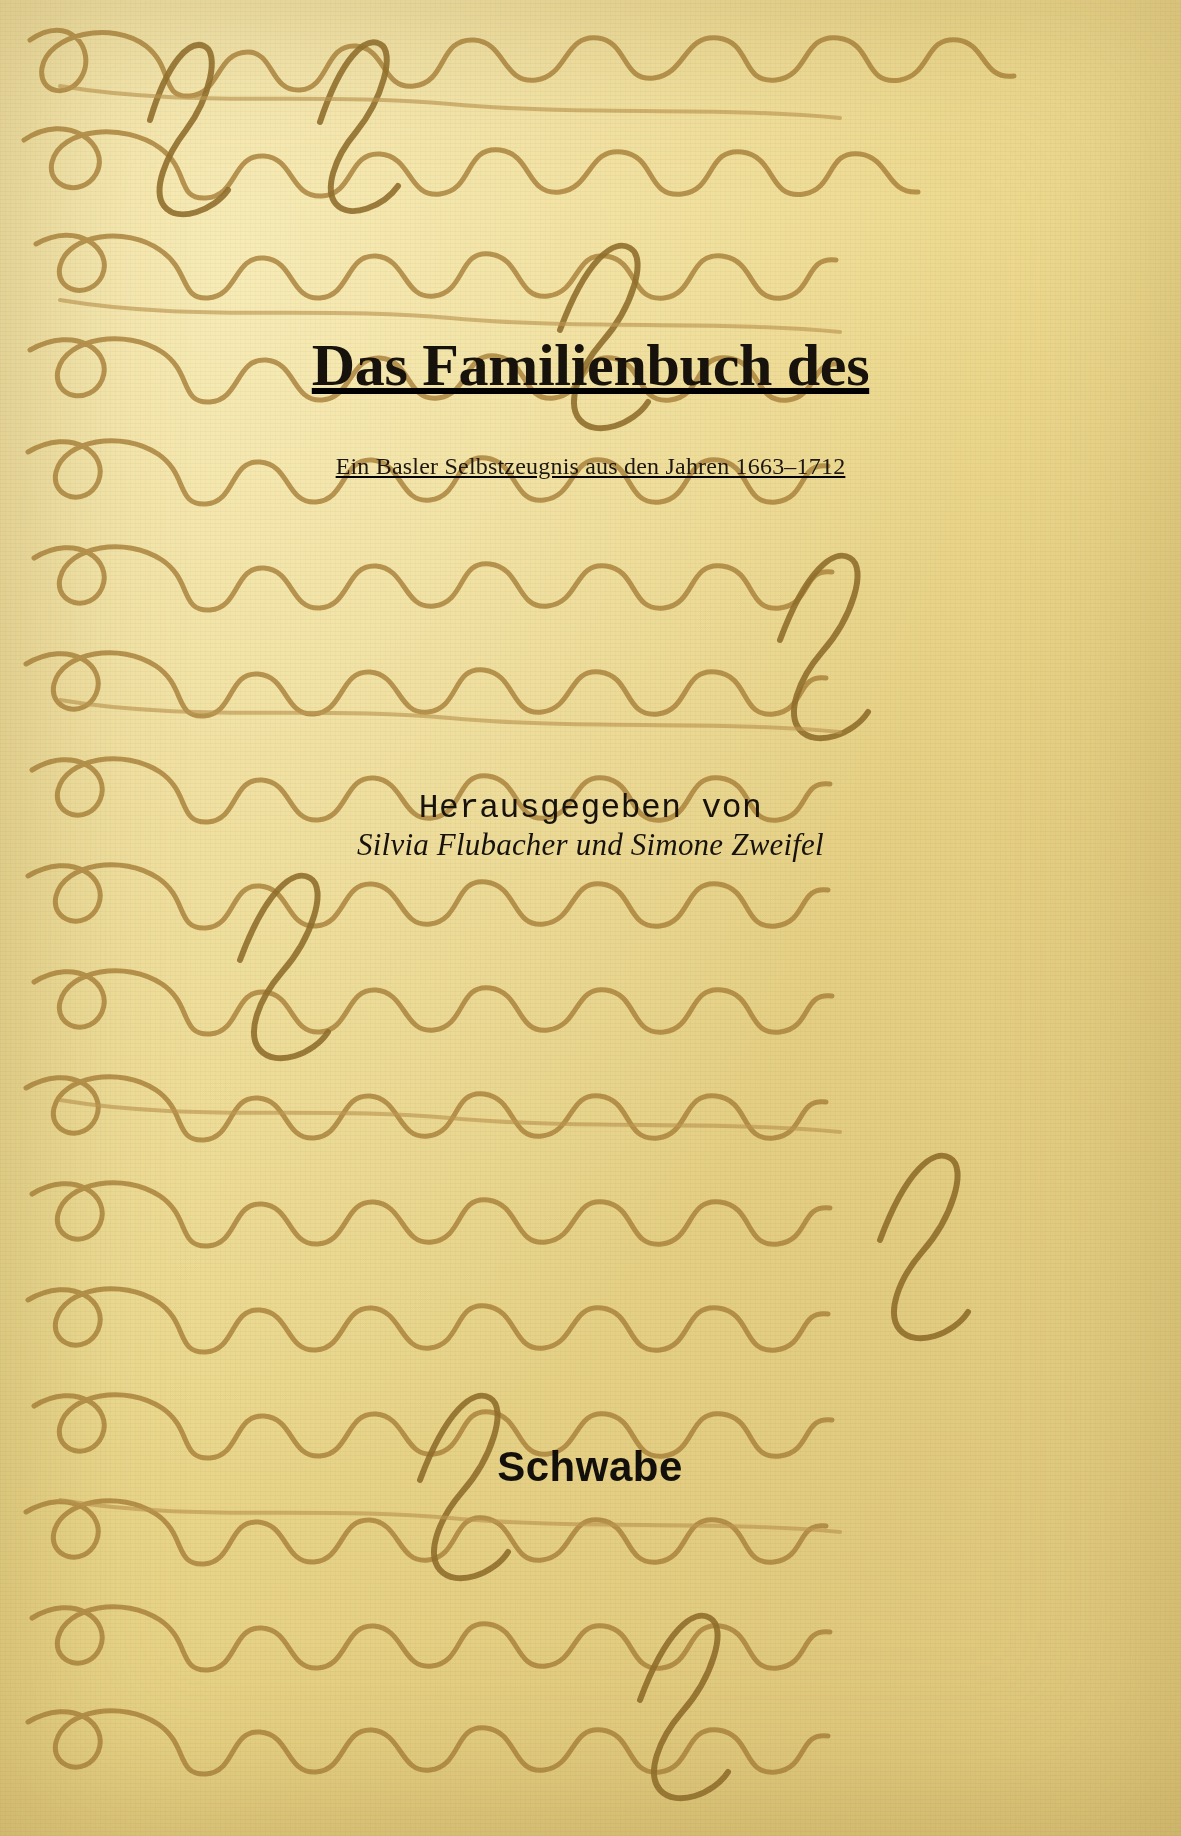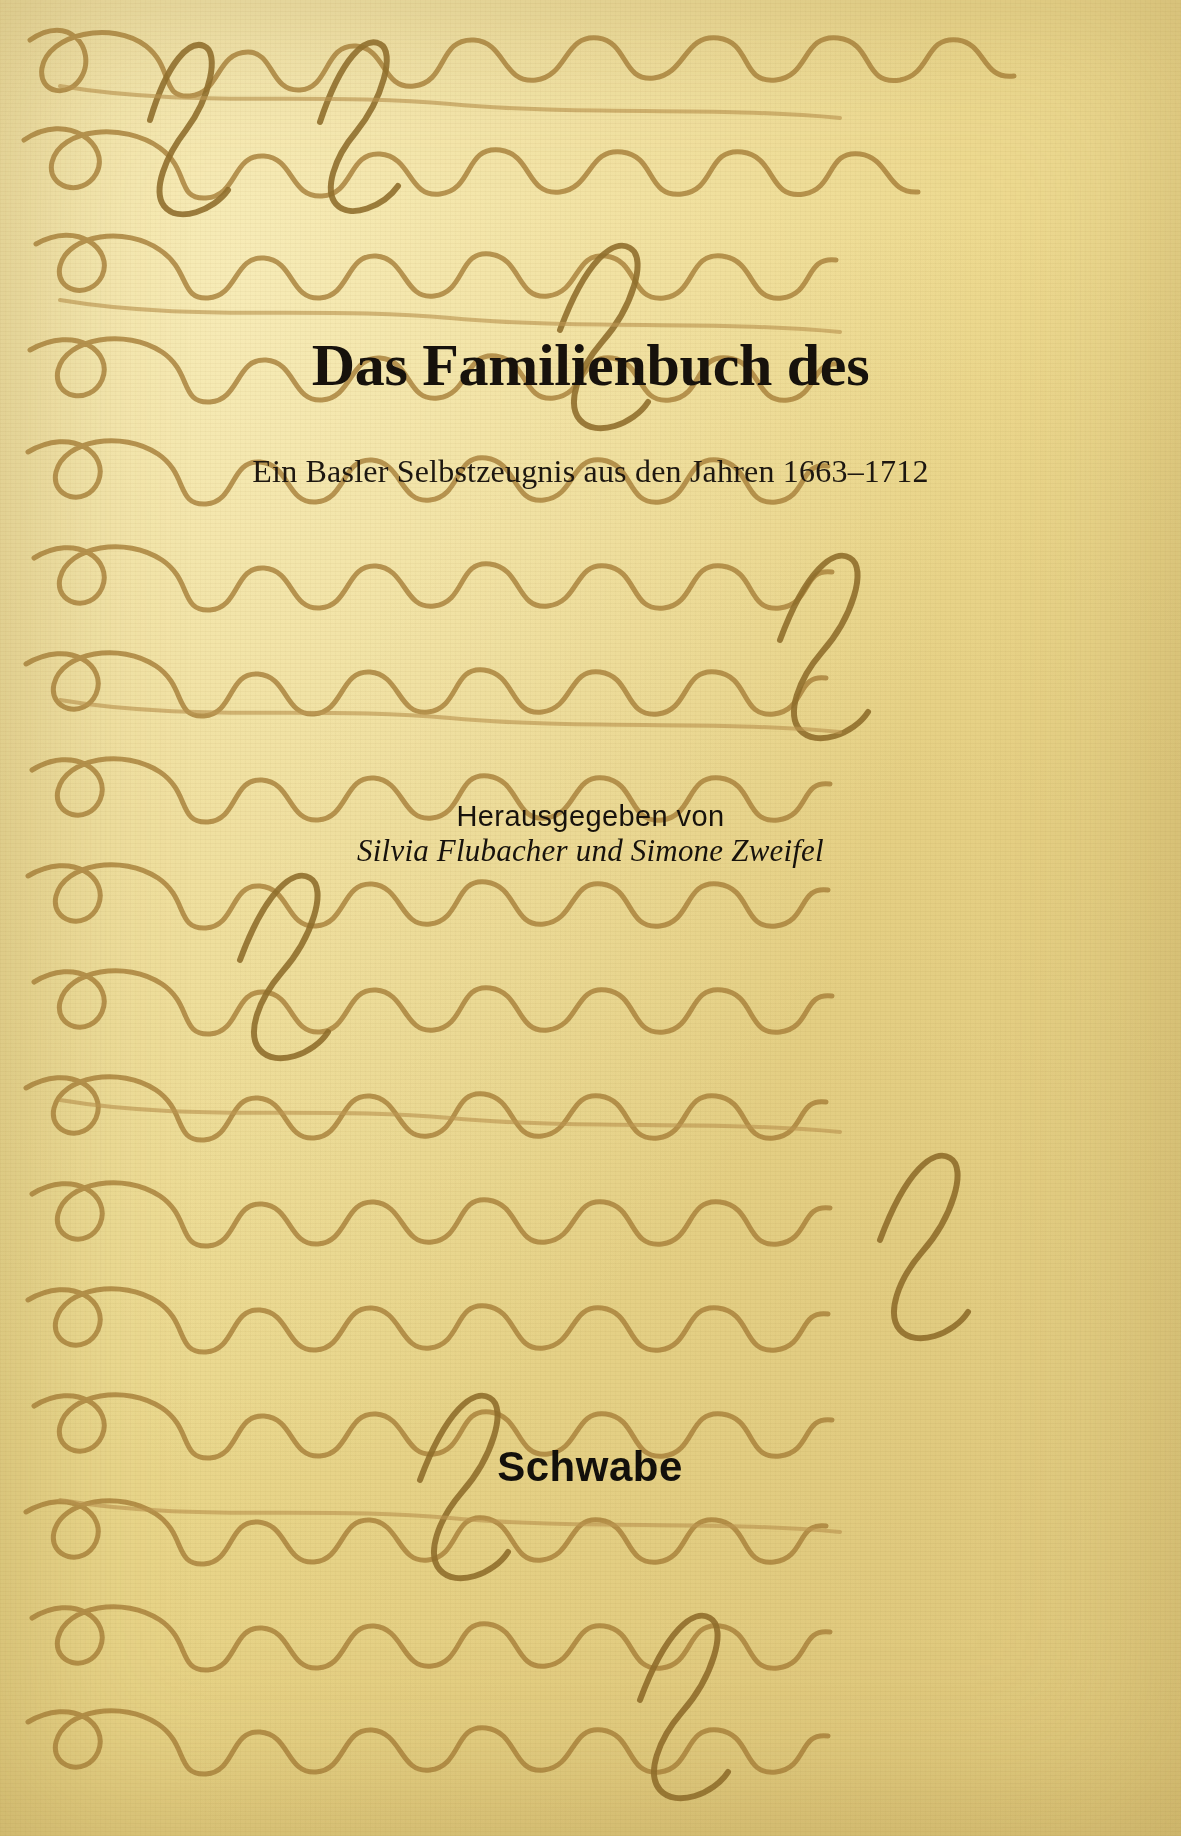--- a/index.html
+++ b/index.html
@@ -71,49 +71,50 @@
     align-items: center;
     z-index: 5;
   }
 
   .title-block {
     margin-top: 330px;
     width: 100%;
     text-align: center;
     padding: 0 40px;
     box-sizing: border-box;
+    text-decoration: underline;
   }
   .title-line {
     font-family: "Liberation Serif", serif;
     font-weight: bold;
     color: #17120c;
     font-size: 60px;
     line-height: 1.18;
     letter-spacing: -0.3px;
   }
   .title-line.second {
     font-size: 60px;
   }
 
   .subtitle {
     margin-top: 52px;
     font-family: "Liberation Serif", serif;
-    font-size: 32px;
+    font-size: 24px;
     color: #1d1710;
     letter-spacing: 0.2px;
   }
 
   .editor-block {
     margin-top: 310px;
     text-align: center;
     color: #17120c;
   }
   .editor-label {
-    font-family: Liberation Sans, sans-serif;
-    font-size: 29px;
+    font-family: Liberation Mono, monospace;
+    font-size: 33px;
     letter-spacing: 0.4px;
   }
   .editor-names {
     font-family: "Liberation Serif", serif;
     font-size: 31px;
     letter-spacing: 0.2px;
     font-style: italic;
   }
 
   .publisher {

